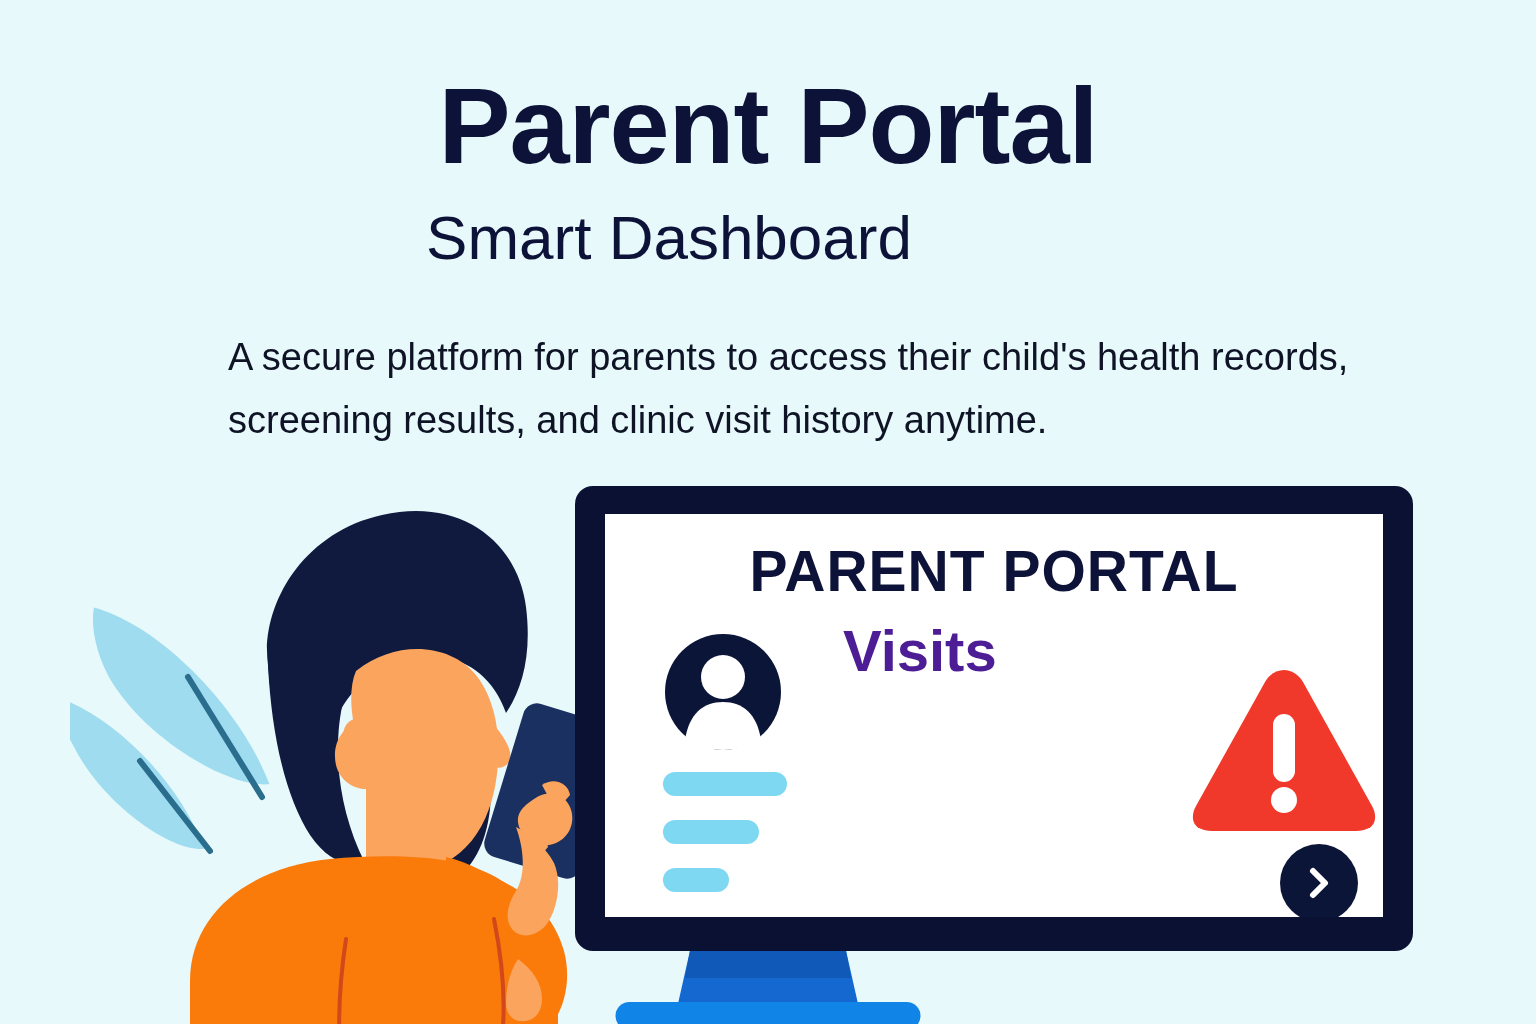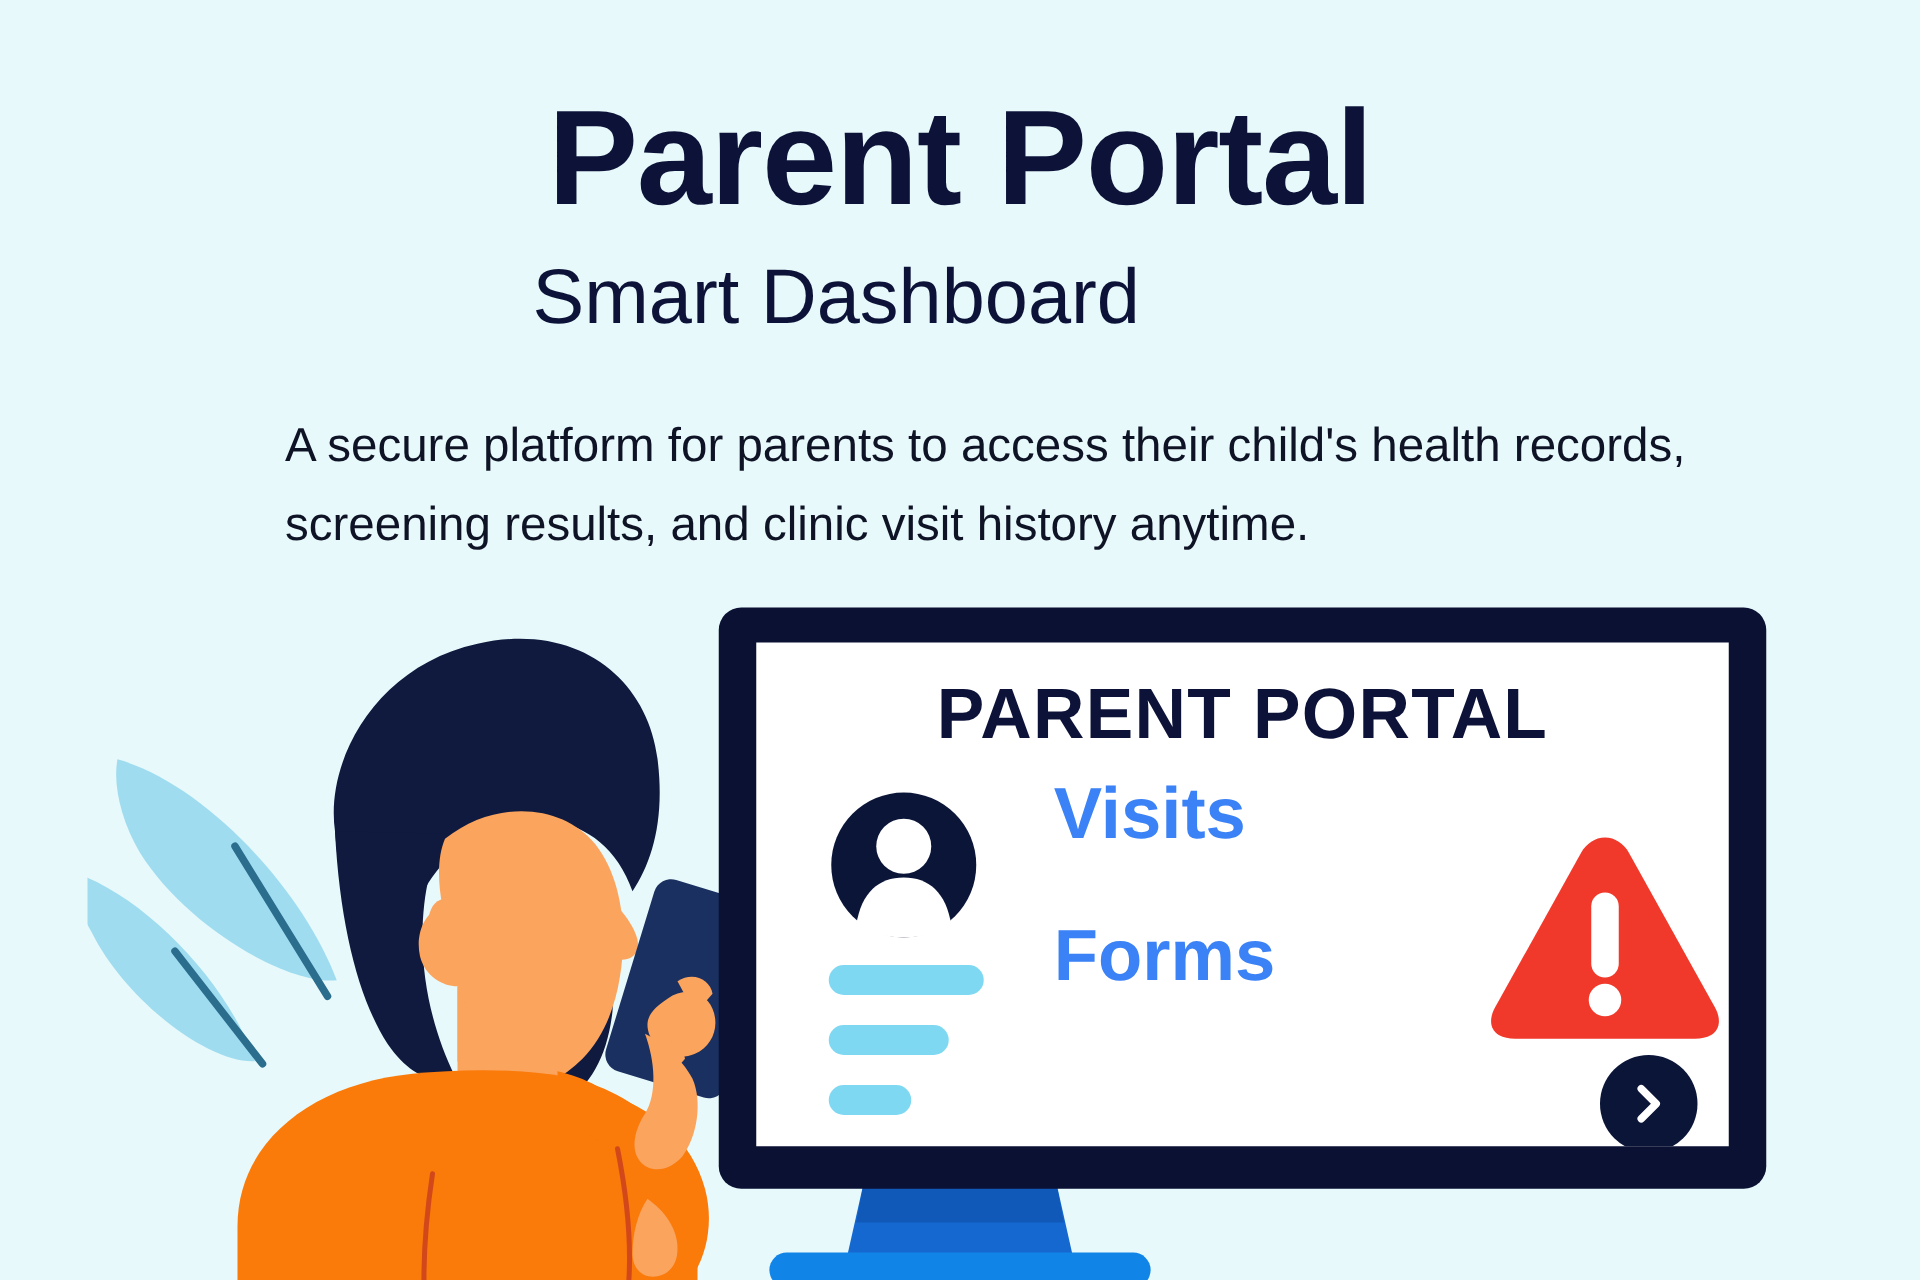--- a/index.html
+++ b/index.html
@@ -158,21 +158,21 @@
 
   .menu {
     position: absolute;
     left: 238px;
     top: 108px;
     width: 380px;
   }
   .menu-item {
     font-size: 58px;
     font-weight: 700;
-    color: #3b82f6;
+    color: #4c1d95;
     line-height: 1.0;
     margin-bottom: 56px;
     white-space: nowrap;
   }
 
   .warning-icon {
     position: absolute;
     left: 584px;
     top: 150px;
     width: 190px;
@@ -296,21 +296,20 @@
       </div>
 
       <div class="bars">
         <div class="bar b1"></div>
         <div class="bar b2"></div>
         <div class="bar b3"></div>
       </div>
 
       <div class="menu">
         <div class="menu-item">Visits</div>
-        <div class="menu-item">Forms</div>
       </div>
 
       <div class="warning-icon">
         <svg viewBox="0 0 190 170" width="190" height="170">
           <path d="M95 6 C103 6 110 11 114 18 L183 142 C188 151 187 160 180 164
                    C176 166 172 167 167 167 L23 167 C18 167 14 166 10 164
                    C3 160 2 151 7 142 L76 18 C80 11 87 6 95 6 Z" fill="#f0392a"></path>
           <rect x="84" y="50" width="22" height="68" rx="11" fill="#ffffff"></rect>
           <circle cx="95" cy="136" r="13" fill="#ffffff"></circle>
         </svg>

